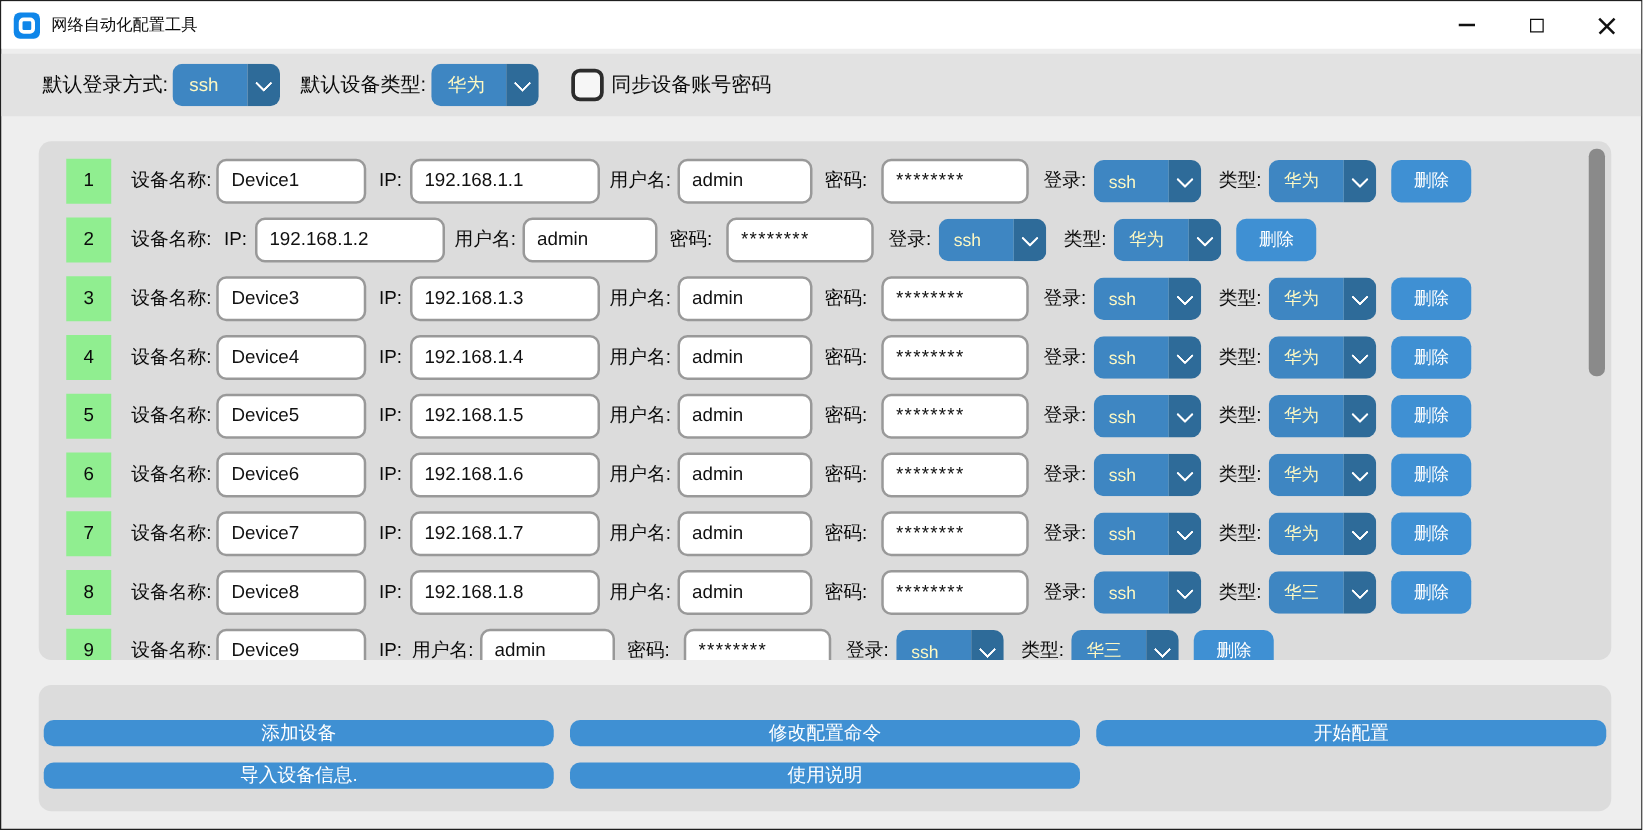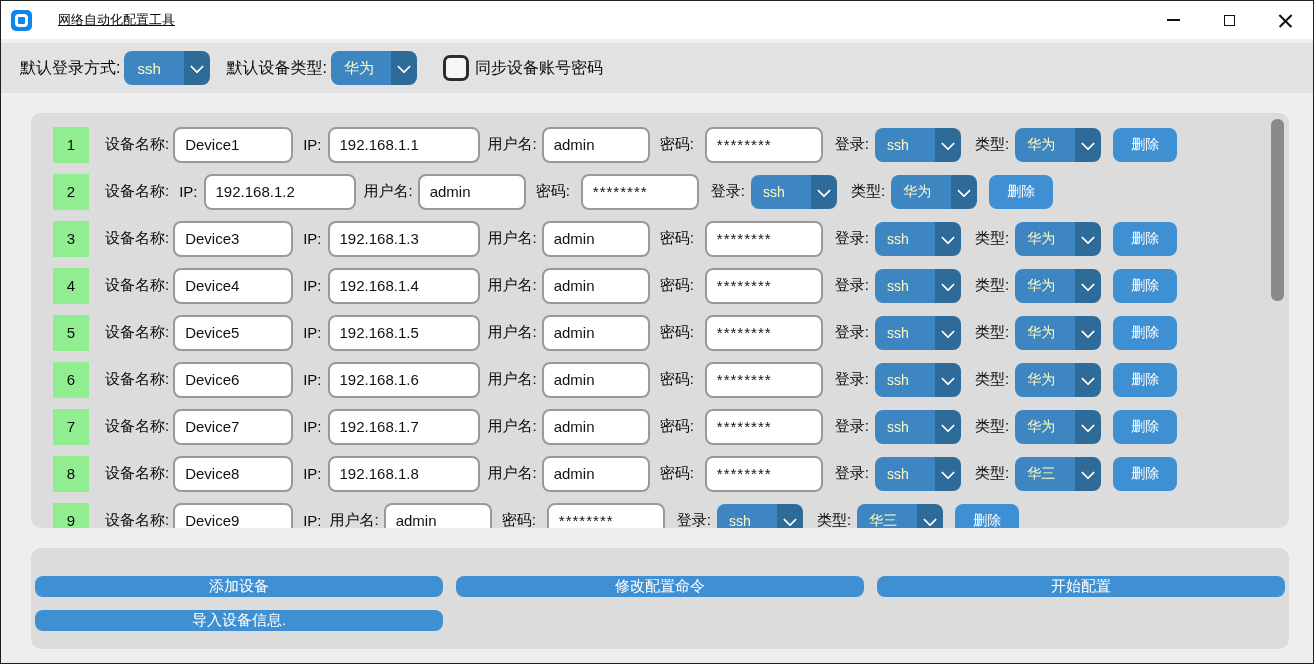--- a/index.html
+++ b/index.html
@@ -5,32 +5,32 @@
   html,body { margin:0; padding:0; background:#fff; }
   .window {
     position:relative; width:1314px; height:664px; box-sizing:border-box;
     background:#eeeeee; border:1px solid #1f1f1f; overflow:hidden;
     font-family:"Liberation Sans", sans-serif; color:#0a0a0a;
   }
   
   .titlebar { height:38px; background:#ffffff; display:flex; align-items:center; padding-left:10px; }
   .app-icon { width:21px; height:21px; background:#0f86e9; border-radius:5px; position:relative; flex:0 0 auto; }
   .app-icon::after { content:""; position:absolute; inset:4px; border:3px solid #ffffff; border-radius:4px; }
-  .title { margin-left:26px; font-size:13px;text-decoration:underline; }
+  .title { margin-left:9px; font-size:13px; }
   .win-controls { margin-left:auto; display:flex; height:100%; }
   .wc { width:56px; height:100%; display:flex; align-items:center; justify-content:center; cursor:pointer; }
   .min-glyph { width:13px; height:2px; background:#111; }
   .max-glyph { width:11px; height:11px; border:1.5px solid #111; box-sizing:border-box; }
   .close-glyph { position:relative; width:15px; height:15px; }
   .close-glyph i { position:absolute; left:-1px; top:7px; width:17px; height:1.6px; background:#111; }
   .close-glyph i:nth-child(1){ transform:rotate(45deg); }
   .close-glyph i:nth-child(2){ transform:rotate(-45deg); }
   
   .toolbar { position:absolute; left:0; top:42px; width:100%; height:50px; background:#e2e2e2;
-             display:flex; align-items:center; padding-left:19px; box-sizing:border-box; }
+             display:flex; align-items:center; padding-left:33px; box-sizing:border-box; }
   .tlabel { font-size:16px; white-space:nowrap; }
   .dropdown { display:flex; height:34px; border-radius:8px; overflow:hidden; cursor:pointer; flex:0 0 auto; }
   .dd-value { background:var(--dd-main); color:#fef9c3; display:flex; align-items:center; padding:0 13px; font-size:15px; min-width:34px; }
   .dd-arrow { width:26px; background:var(--dd-dark); display:flex; align-items:center; justify-content:center; }
   .chev { width:8px; height:8px; border-right:2.5px solid #fff; border-bottom:2.5px solid #fff;
           transform:rotate(45deg) translate(-1px,-1px); border-radius:1px; }
   .checkbox { width:26px; height:26px; box-sizing:border-box; border:3.5px solid #2c2c2c; border-radius:7px;
               background:#f6f6f6; margin-left:26px; cursor:pointer; flex:0 0 auto; }
   .btn-timer { margin-left:22px; width:122px; height:32px; border:none; border-radius:7px;
                background:var(--accent); color:#fff; font-size:15px; font-family:inherit; cursor:pointer; }
@@ -350,15 +350,16 @@
   </div>
 </div>
     <div class="scroll-thumb"></div>
   </div>
 
   <div class="actions-panel">
     <button class="action-btn">添加设备</button>
     <button class="action-btn">修改配置命令</button>
     <button class="action-btn">开始配置</button>
     <button class="action-btn">导入设备信息.</button>
+    <button class="action-btn">使用说明</button>
   </div>
 
 </div>
 
 </body></html>

